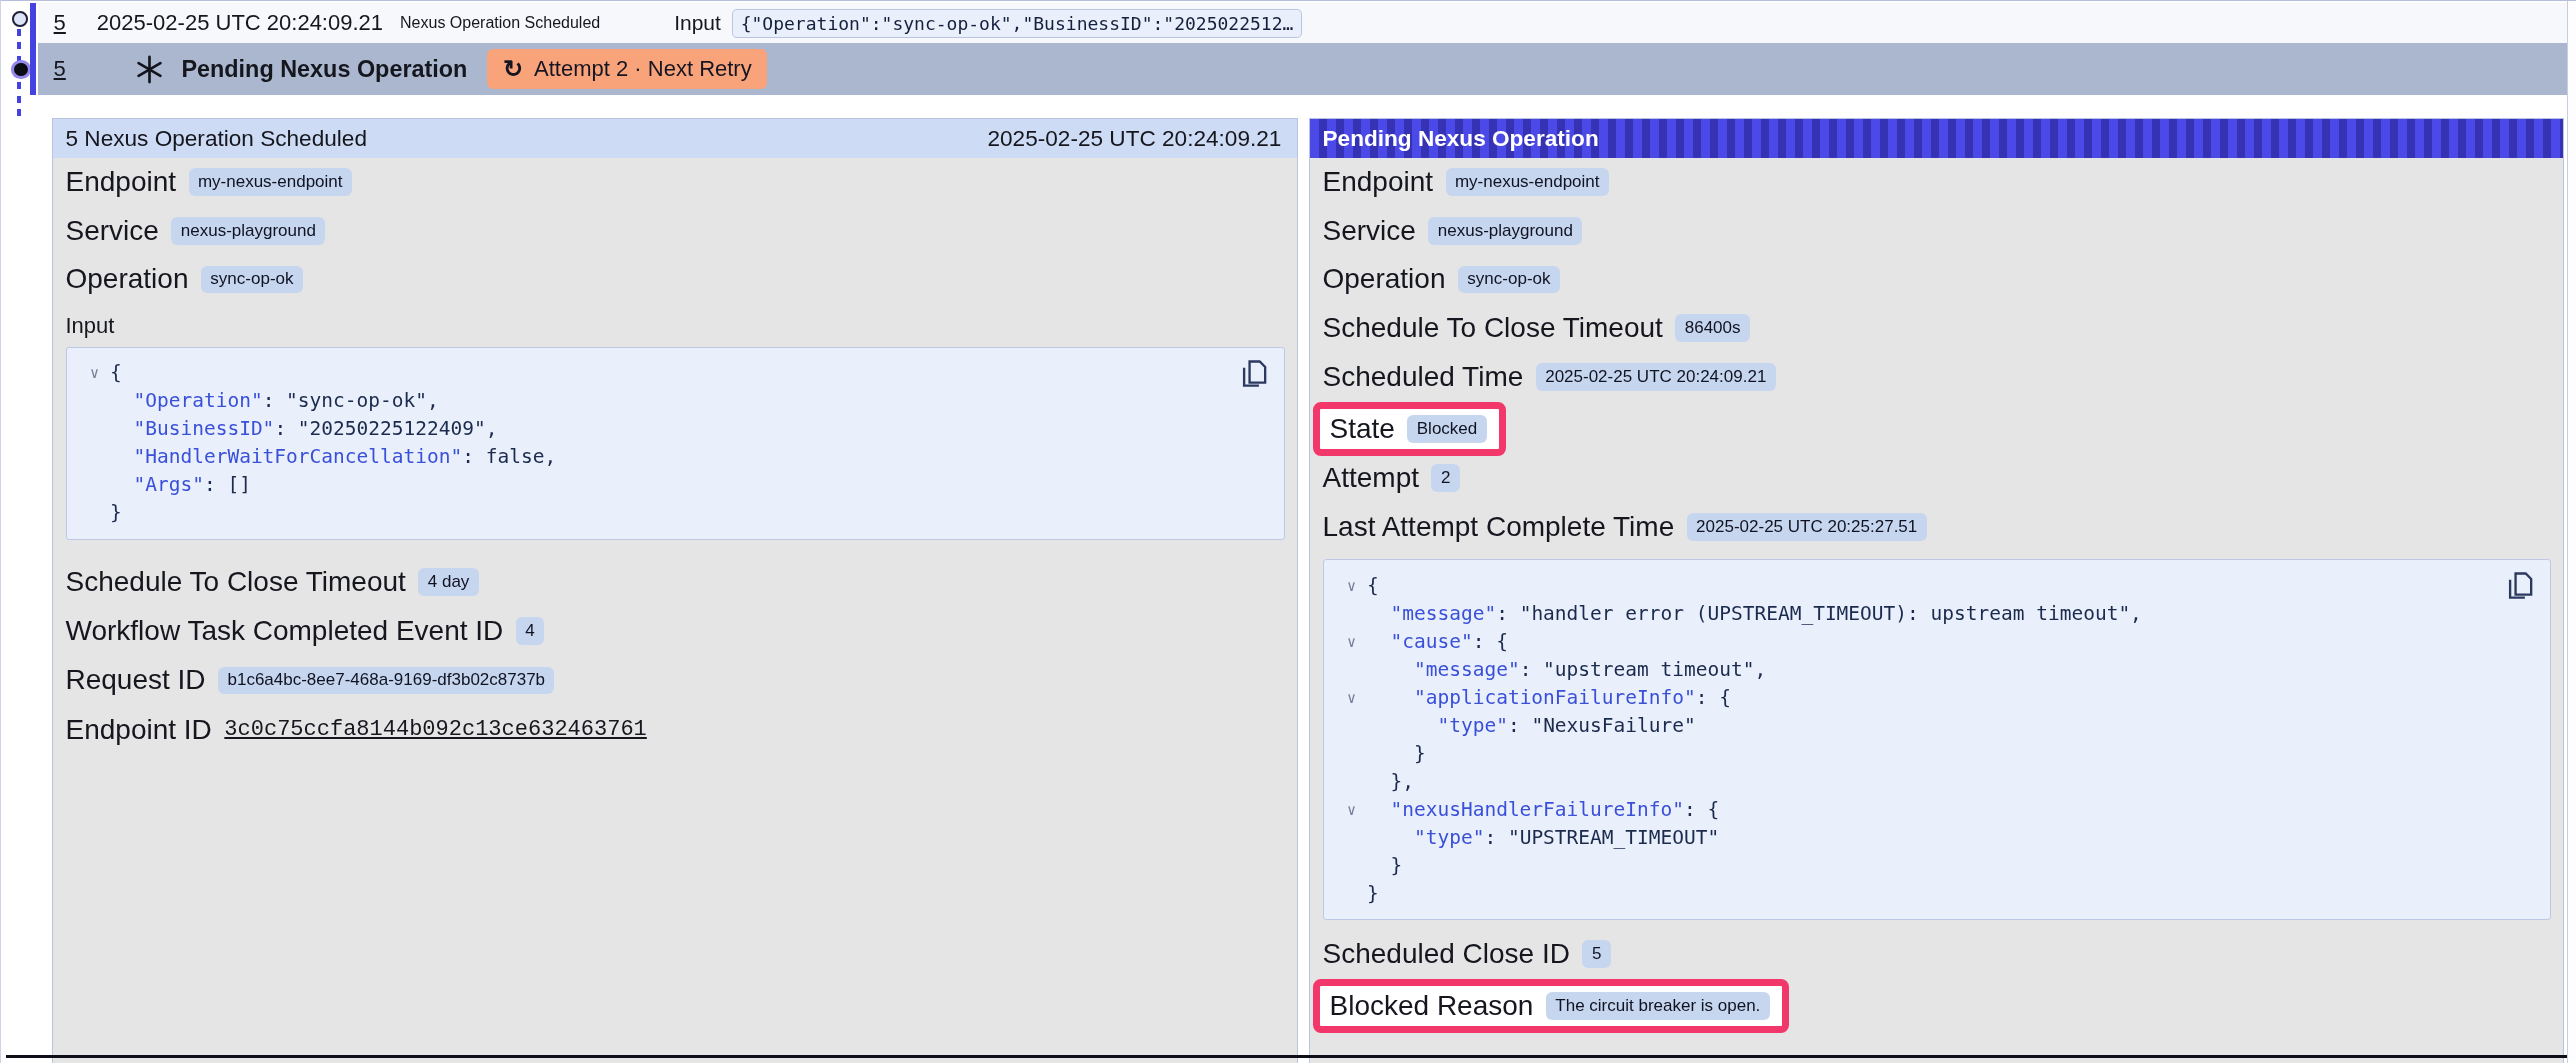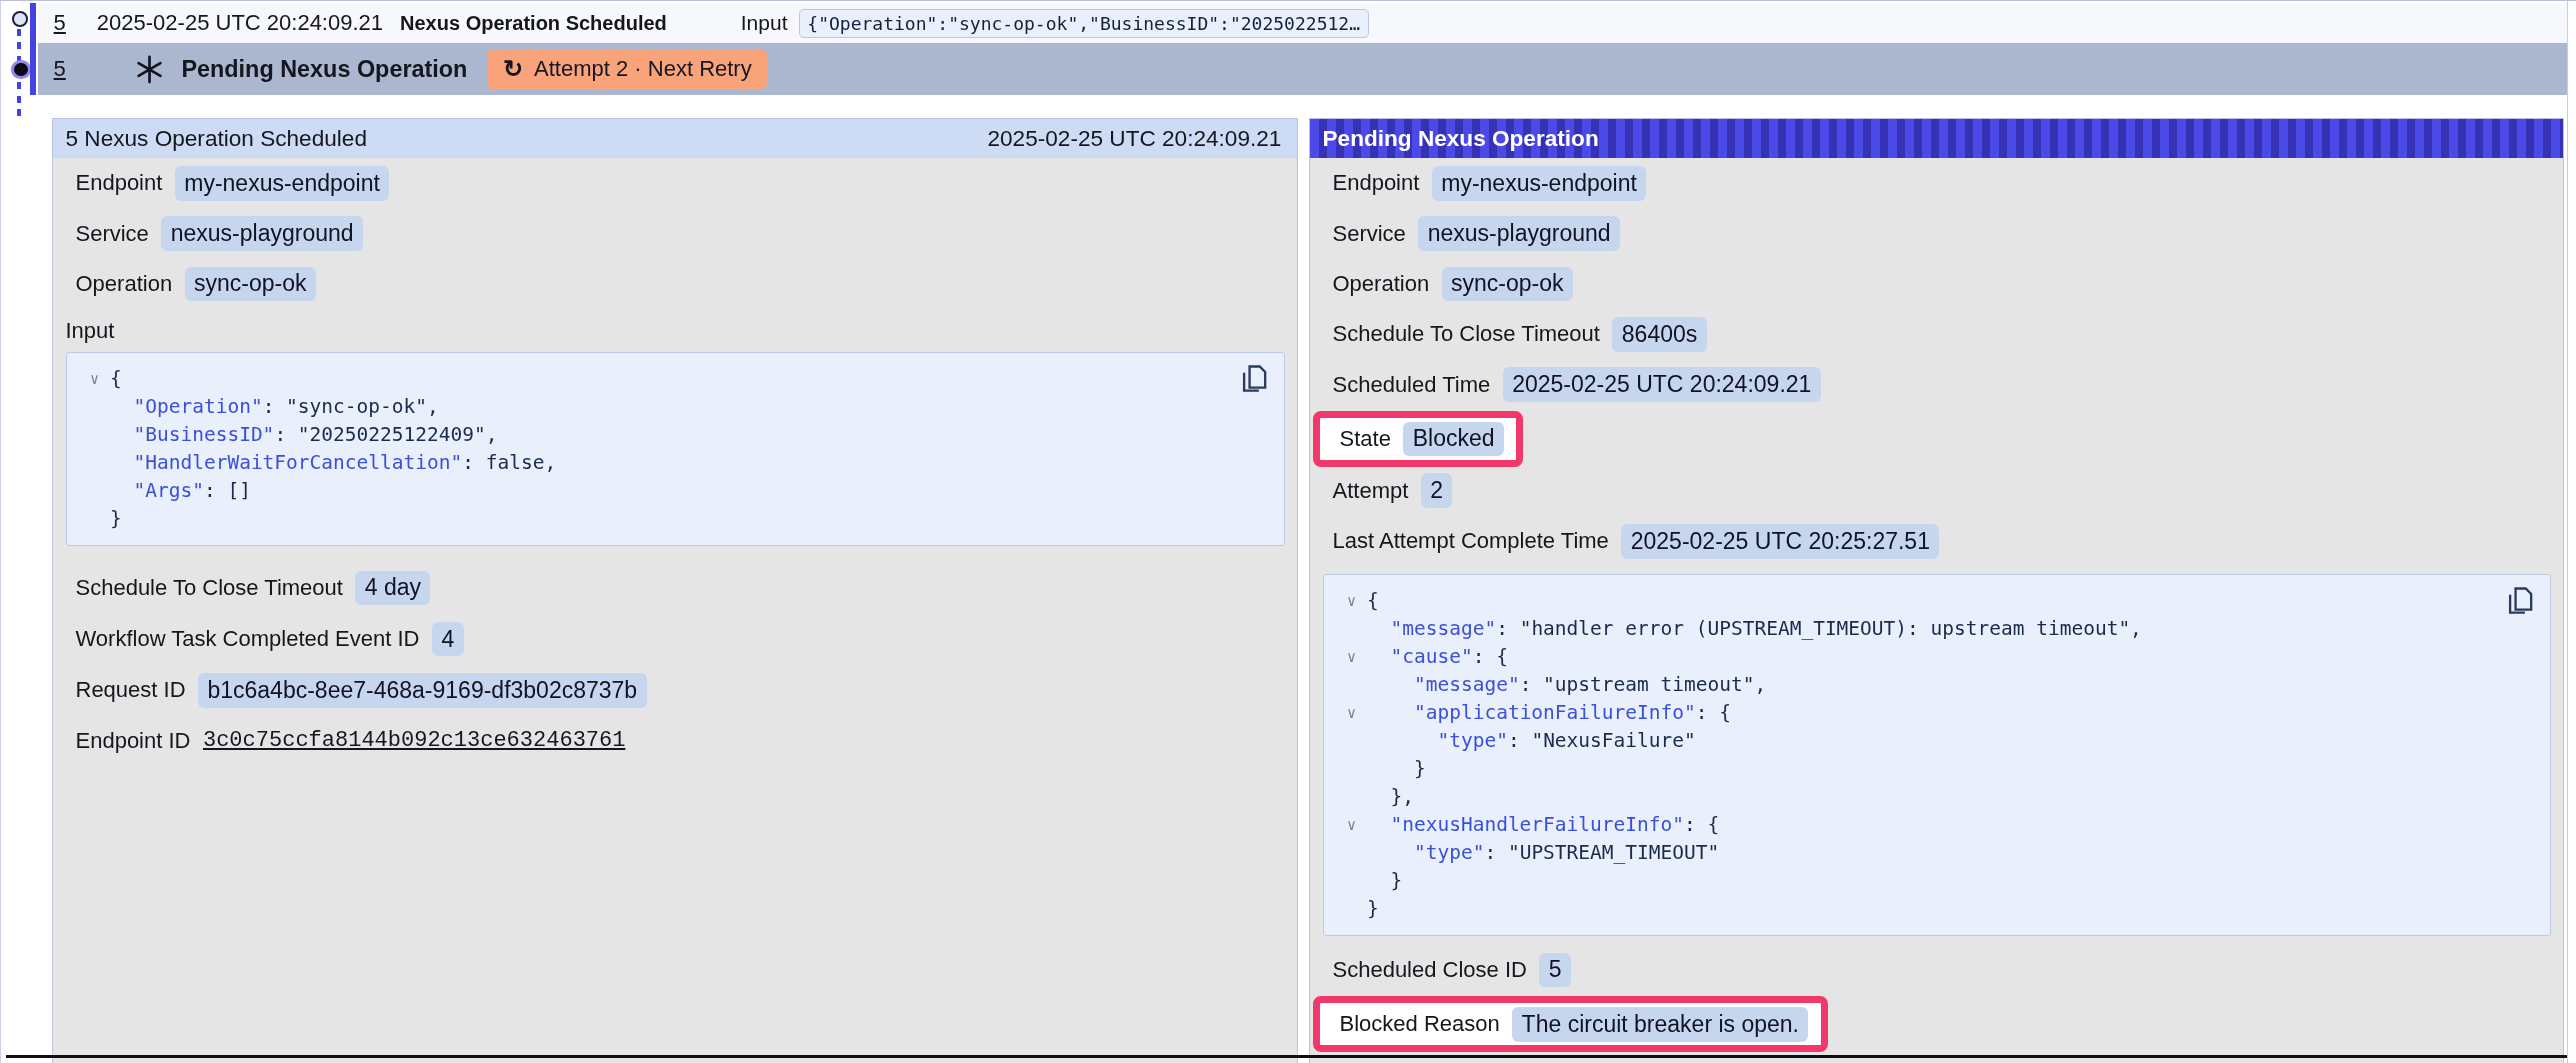--- a/index.html
+++ b/index.html
@@ -13,21 +13,21 @@
     font-family:"Liberation Sans",sans-serif;color:var(--ink);}
   #stage{position:relative;width:2576px;height:1063px;background:#fff;
     border-top:1.6px solid #b7bedb;border-left:1.6px solid #cdd2e4;}
 
   
   .toprow{position:absolute;left:37px;right:7.8px;display:flex;align-items:center;}
   #row1{top:2.3px;height:40px;background:var(--row1);}
   #row2{top:42px;height:52px;background:var(--row2);}
   .evt-id{font-size:22px;text-decoration:underline;margin-left:15.6px;color:#15161e;}
   .evt-time{font-size:22px;margin-left:31px;}
-  .evt-title{font-size:20px;font-weight:bold;margin-left:17px;}
+  .evt-title{font-size:16px;font-weight:normal;margin-left:17px;}
   .evt-input-label{font-size:21px;margin-left:74px;}
   .evt-input-preview{margin-left:11px;max-width:624px;overflow:hidden;white-space:nowrap;
     font-family:"DejaVu Sans Mono",monospace;font-size:18px;color:#14203c;
     background:#e9effb;border:1.6px solid #b9c6e3;border-radius:4.7px;padding:3.1px 7.8px;}
   .star-icon{margin-left:67px;display:inline-flex;}
   .row2-title{font-size:23.4px;font-weight:bold;margin-left:15.6px;}
   .retry-badge{margin-left:20px;display:inline-flex;align-items:center;gap:11px;
     background:var(--orange);border-radius:6.2px;padding:7px 15.6px;font-size:22px;color:#161622;}
   .retry-icon{font-size:24px;font-weight:bold;line-height:1;}
 
@@ -50,22 +50,22 @@
   #left-panel .panel-hdr{background:var(--hdr-left);}
   #right-panel .panel-hdr{background:repeating-linear-gradient(90deg,var(--stripe-a) 0 8.6px,var(--stripe-b) 8.6px 17px);
     color:#fff;font-weight:bold;}
   .panel-body{padding:7.8px 12.5px 0 12.5px;}
 
   .frow{display:flex;align-items:center;min-height:33px;margin-bottom:15.6px;}
   .frow-inner{display:inline-flex;align-items:center;gap:12.5px;}
   .frow-inner.annotated{border:7px solid var(--pink);border-radius:8px;
     padding:3.9px 12.5px 3.9px 9.4px;margin-left:-9.4px;background:#fff;}
   .frow.ann-row{margin-top:-7px;margin-bottom:6.2px;}
-  .flabel{font-size:22px;white-space:nowrap;margin-left:10px;}
-  .fbadge{font-size:23px;background:var(--badge);border-radius:6.2px;padding:3.9px 9.4px;
+  .flabel{font-size:28px;white-space:nowrap;}
+  .fbadge{font-size:17px;background:var(--badge);border-radius:6.2px;padding:3.9px 9.4px;
     white-space:nowrap;color:#101322;}
   .flink{font-size:22px;text-decoration:underline;white-space:nowrap;color:#15161e;font-family:Liberation Mono, monospace;}
 
   .sec-label{font-size:22px;margin:17px 0 7.8px 0;}
   .code-block{position:relative;background:var(--json-bg);border:1.6px solid var(--json-bd);
     border-radius:3.1px;padding:11.7px 47px 11.7px 12.5px;margin-bottom:17px;
     font-family:"DejaVu Sans Mono",monospace;font-size:19.5px;color:var(--code);}
   .cline{display:flex;line-height:28px;height:28px;}
   .gutter{width:31px;flex:0 0 31px;text-align:center;color:#7a8095;font-size:15px;}
   .ctext{white-space:pre;}

